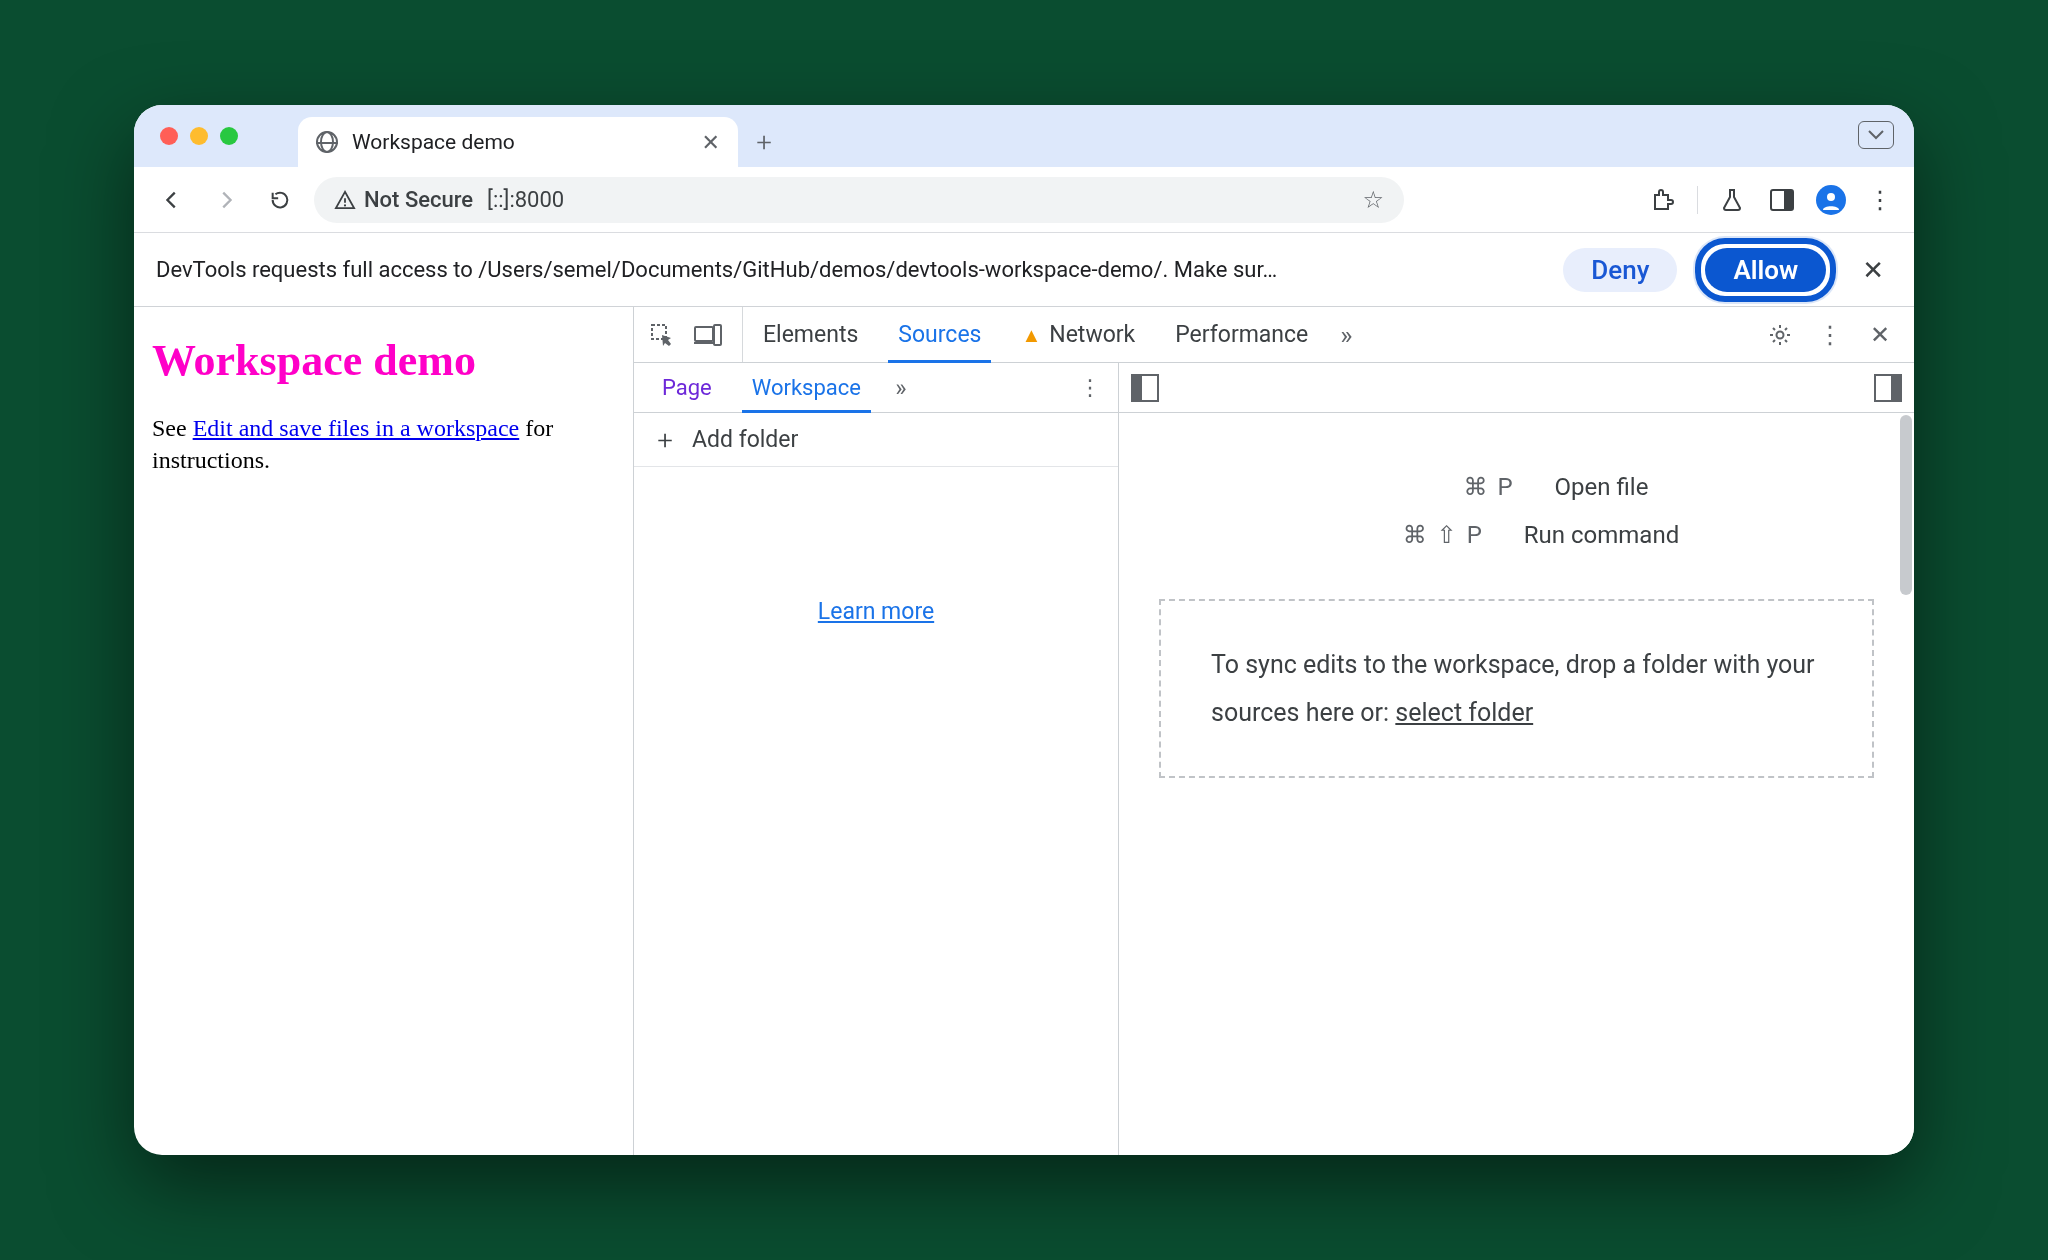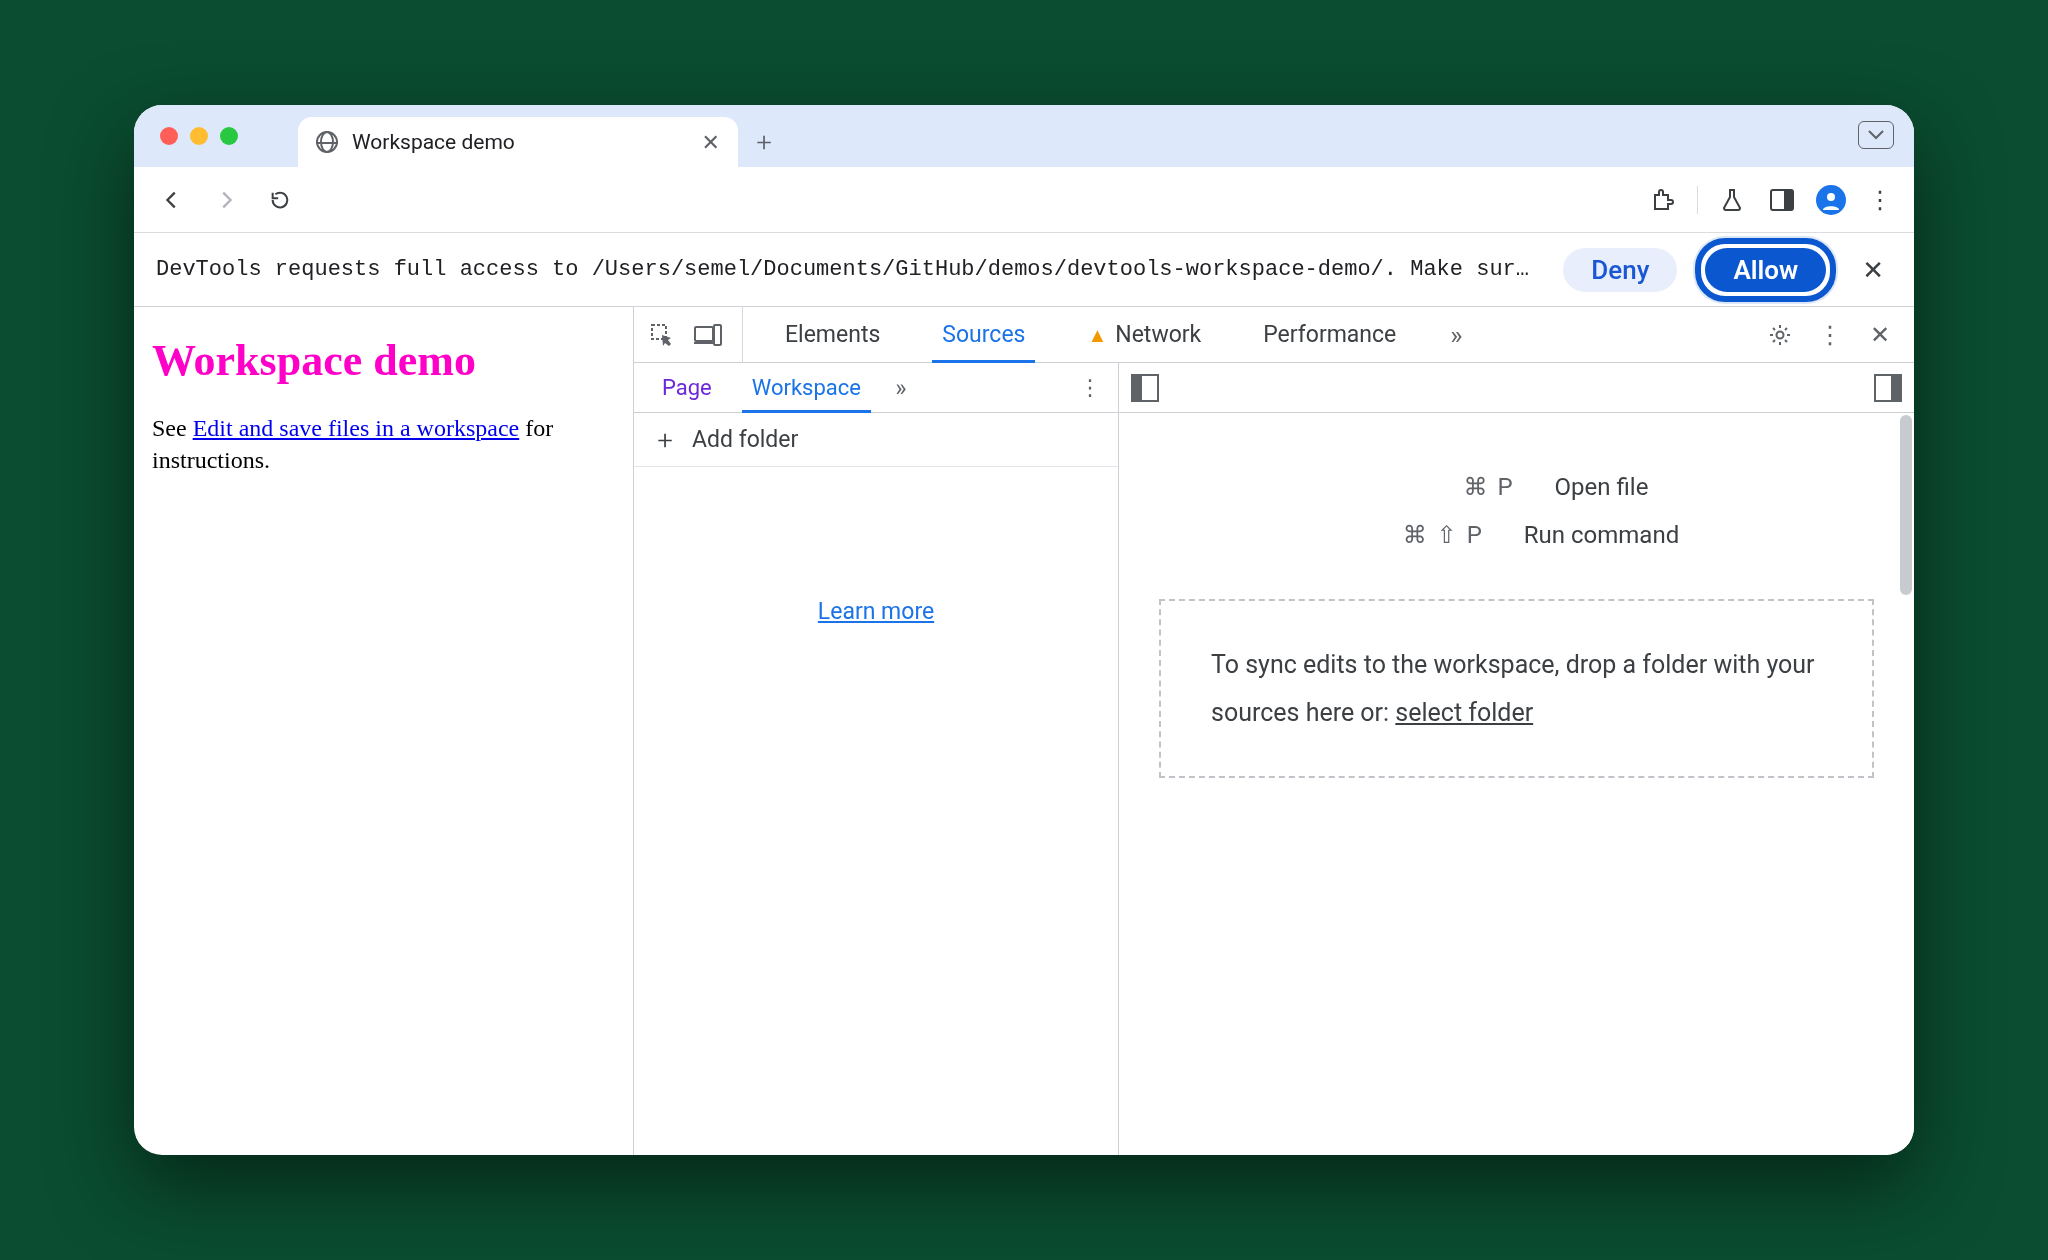--- a/index.html
+++ b/index.html
@@ -112,21 +112,21 @@
   .vdiv { width:1px; height:28px; background:#dadce0; }
   .avatar { width:30px; height:30px; border-radius:50%; background:#1a73e8;
     display:flex; align-items:center; justify-content:center; }
   .avatar::after{ content:""; position:relative;}
   
   .infobar {
     height:74px; background:#fff; border-bottom:1px solid #d0d3d7;
     display:flex; align-items:center; padding:0 22px; gap:18px;
     font-size:22px; color:#202124;
   }
-  .infobar .msg { flex:1; white-space:nowrap; overflow:hidden; text-overflow:ellipsis;font-family:Liberation Mono, monospace; }
+  .infobar .msg { flex:1; white-space:nowrap; overflow:hidden; text-overflow:ellipsis; }
   .pill {
     border:none; border-radius:26px; padding:7px 28px; font-size:26px; cursor:pointer;
     font-family:inherit;
   }
   .pill.deny { background:#e8eefc; color:#1957d4; font-weight:500;}
   .pill.allow { background:#0b57d0; color:#fff; font-weight:600; }
   .allow-wrap {
     border:6px solid #0b57d0; border-radius:30px; padding:4px;
     box-shadow: 0 0 0 2px rgba(11,87,208,0.15);
   }
@@ -138,21 +138,21 @@
     font-family: "Times New Roman", Times, serif;
     overflow:hidden;
   }
   .page h1 { color:#ff00c8; font-size:44px; font-weight:700; margin-bottom:26px; }
   .page p { font-size:24px; line-height:1.35; color:#000; margin-bottom:22px; }
   .page a { color:#0000ee; text-decoration:underline; }
   
   .devtools { flex:1; display:flex; flex-direction:column; background:#fff; }
   .dt-tabs {
     height:56px; border-bottom:1px solid #cdd1d5; display:flex; align-items:center;
-    padding:0 10px; gap:22px;
+    padding:0 10px; gap:0;
   }
   .dt-group { display:flex; align-items:center; gap:10px; padding-right:16px; border-right:1px solid #d6d9dc; height:100%; }
   .dt-icon { width:36px; height:36px; display:flex; align-items:center; justify-content:center;
     color:#5f6368; cursor:pointer; font-size:22px; }
   .dt-tab {
     padding:0 20px; height:100%; display:flex; align-items:center; gap:8px;
     font-size:23px; color:#3c4043; cursor:pointer; position:relative;
   }
   .dt-tab.active { color:#1a73e8; }
   .dt-tab.active::after {
@@ -252,20 +252,33 @@
     </div>
     <div class="tbtn dim">
       <svg width="22" height="22" viewBox="0 0 24 24">
           <path d="M9 4l8 8-8 8" fill="none" stroke="#b0b3b8" stroke-width="2.5"></path>
         </svg>
     </div>
     <div class="tbtn">
       <svg width="22" height="22" viewBox="0 0 24 24">
           <path d="M4 12a8 8 0 1 0 3-6.2M4 4v6h6" fill="none" stroke="#3c4043" stroke-width="2.2"></path>
         </svg>
+    </div>
+    <div class="omnibox">
+      <span class="warn">
+        <svg width="22" height="20" viewBox="0 0 24 22">
+            <path d="M12 2L2 20h20L12 2z" fill="none" stroke="#3c4043" stroke-width="2"></path>
+            <line x1="12" y1="9" x2="12" y2="14" stroke="#3c4043" stroke-width="2"></line>
+            <circle cx="12" cy="17" r="1.2" fill="#3c4043"></circle>
+          </svg>
+        <span>Not Secure</span>
+      </span>
+      <span class="url">[::]:8000</span>
+      <span class="spacer"></span>
+      <span class="star">☆</span>
     </div>
     <div class="toolbar-right">
       <div class="ext-icon">
         <svg width="24" height="24" viewBox="0 0 24 24">
             <path d="M4 7h4V4a2 2 0 0 1 4 0v3h5v5h3a2 2 0 0 1 0 4h-3v5H4V7z" fill="none" stroke="#3c4043" stroke-width="2"></path>
           </svg>
       </div>
       <div class="vdiv"></div>
       <div class="flask-icon">
         <svg width="22" height="24" viewBox="0 0 22 24">

